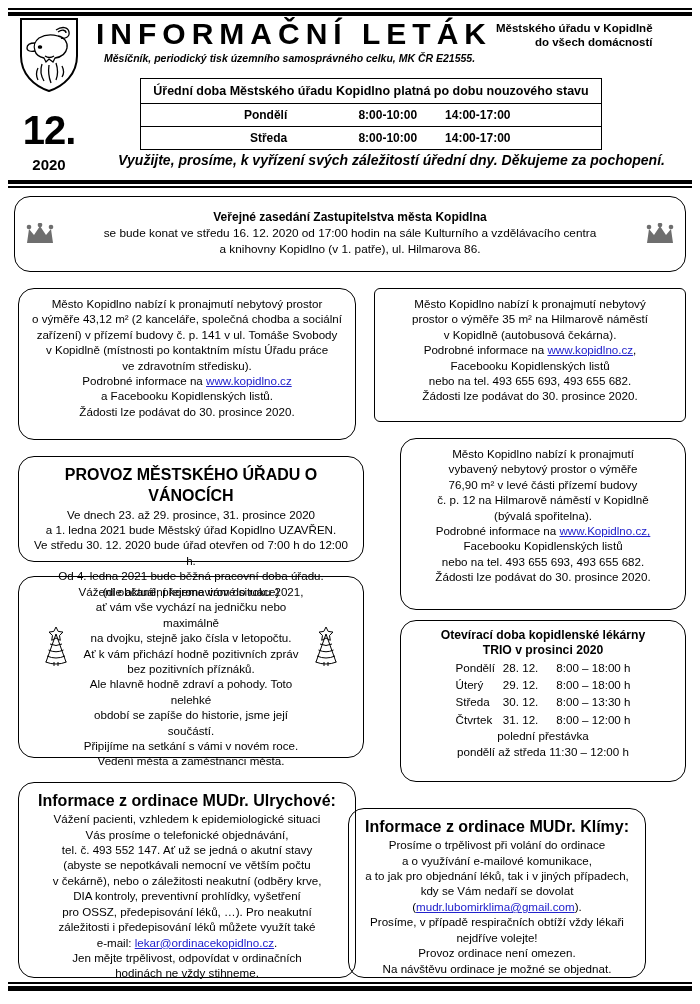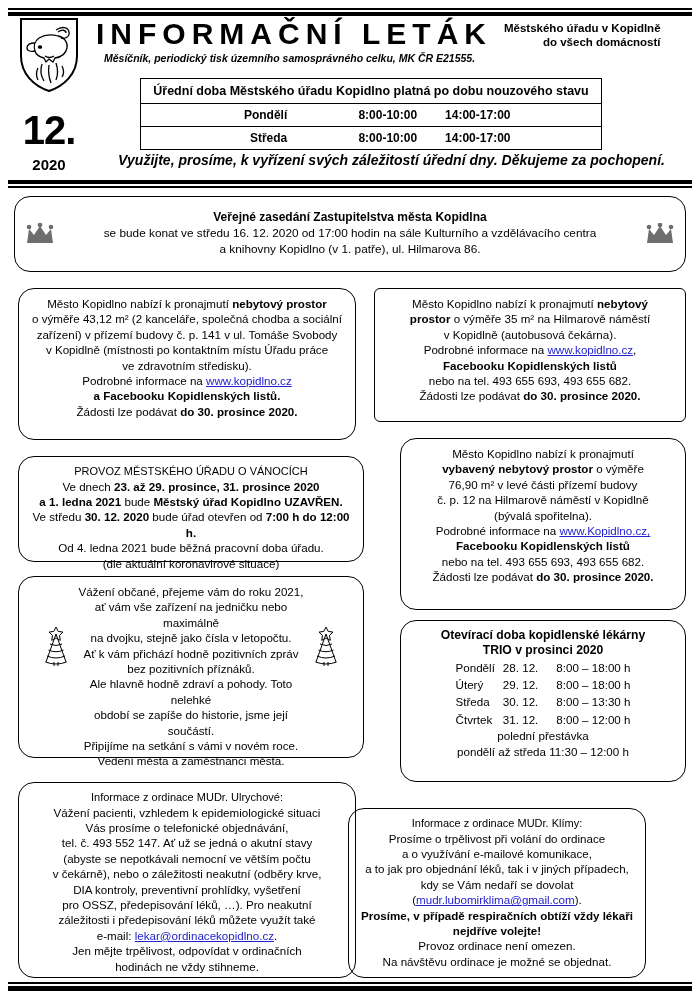--- a/index.html
+++ b/index.html
@@ -71,21 +71,21 @@
     letter-spacing: 6px;
     line-height: 1.05;
     white-space: nowrap;
   }
   .subtitle-right {
     font-size: 11.5px;
     font-weight: bold;
     line-height: 1.25;
     text-align: right;
     padding-top: 3px;
-    margin-left: 12px;
+    margin-left: 4px;
   }
   .tagline {
     position: absolute;
     left: 104px; top: 52px;
     font-size: 10.5px;
     font-weight: bold;
     font-style: italic;
   }
 
   .hours-table {
@@ -122,21 +122,21 @@
     position: absolute;
     border: 1.4px solid #000;
     border-radius: 16px;
     box-sizing: border-box;
     text-align: center;
     line-height: 1.33;
     font-size: 11.6px;
     padding: 7px 10px;
   }
   .box p { margin: 0; }
-  b { font-weight: bold; }
+  b { font-weight: normal; }
   .lnk { color: #2222cc; text-decoration: underline; }
 
   
   #announcement {
     left: 14px; top: 196px; width: 672px; height: 76px;
     display: flex; align-items: center; justify-content: center;
   }
   .ann-inner { flex: 1; }
   .ann-title { font-weight: bold; font-size: 12px; margin-bottom: 3px; }
   .ann-line  { font-size: 11.8px; }
@@ -147,21 +147,21 @@
   #box-xmas-ops  { left: 18px;  top: 456px; width: 346px; height: 106px; }
   #box-greeting  { left: 18px;  top: 576px; width: 346px; height: 182px; }
   #box-ulrych    { left: 18px;  top: 782px; width: 338px; height: 196px; }
 
   
   #box-rent-bus  { left: 374px; top: 288px; width: 312px; height: 134px; border-radius: 6px; }
   #box-rent-12   { left: 400px; top: 438px; width: 286px; height: 172px; }
   #box-pharmacy  { left: 400px; top: 620px; width: 286px; height: 162px; }
   #box-klima     { left: 348px; top: 808px; width: 298px; height: 170px; }
 
-  .box-title { font-weight: normal; margin-bottom: 2px; font-size: 11px; }
+  .box-title { font-weight: bold; margin-bottom: 2px; font-size: 16px; }
 
   
   .greet-wrap { position: relative; height: 100%; }
   .tree { position: absolute; width: 38px; height: 46px; }
   .tree-l { left: 8px; top: 38px; }
   .tree-r { right: 8px; top: 38px; }
   .greet-text { padding: 0 42px; }
 
   
   .ph-title { font-weight: bold; font-size: 12.2px; line-height: 1.25; margin-bottom: 4px; }
@@ -286,21 +286,21 @@
           <path d="M13 22 q6 3 12 0"></path>
           <path d="M11.5 28 q7.5 3.5 15 0"></path>
           <path d="M10 34 q9 4 18 0"></path>
           <path d="M8.5 40 q10.5 4 21 0"></path>
           <path d="M17 40 v4 M21 40 v4"></path>
         </g>
       </svg>
     </span>
     <div class="greet-text">
       <p>Vážení občané, přejeme vám do roku 2021,</p>
-      <p>ať vám vše zařízení na jedničku nebo maximálně</p>
+      <p>ať vám vše vychází na jedničku nebo maximálně</p>
       <p>na dvojku, stejně jako čísla v letopočtu.</p>
       <p>Ať k vám přichází hodně pozitivních zpráv</p>
       <p>bez pozitivních příznáků.</p>
       <p>Ale hlavně hodně zdraví a pohody. Toto nelehké</p>
       <p>období se zapíše do historie, jsme její součástí.</p>
       <p>Připijíme na setkání s vámi v novém roce.</p>
       <p>Vedení města a zaměstnanci města.</p>
     </div>
     <span class="tree tree-r">
       <svg width="38" height="46" viewBox="0 0 38 46">

